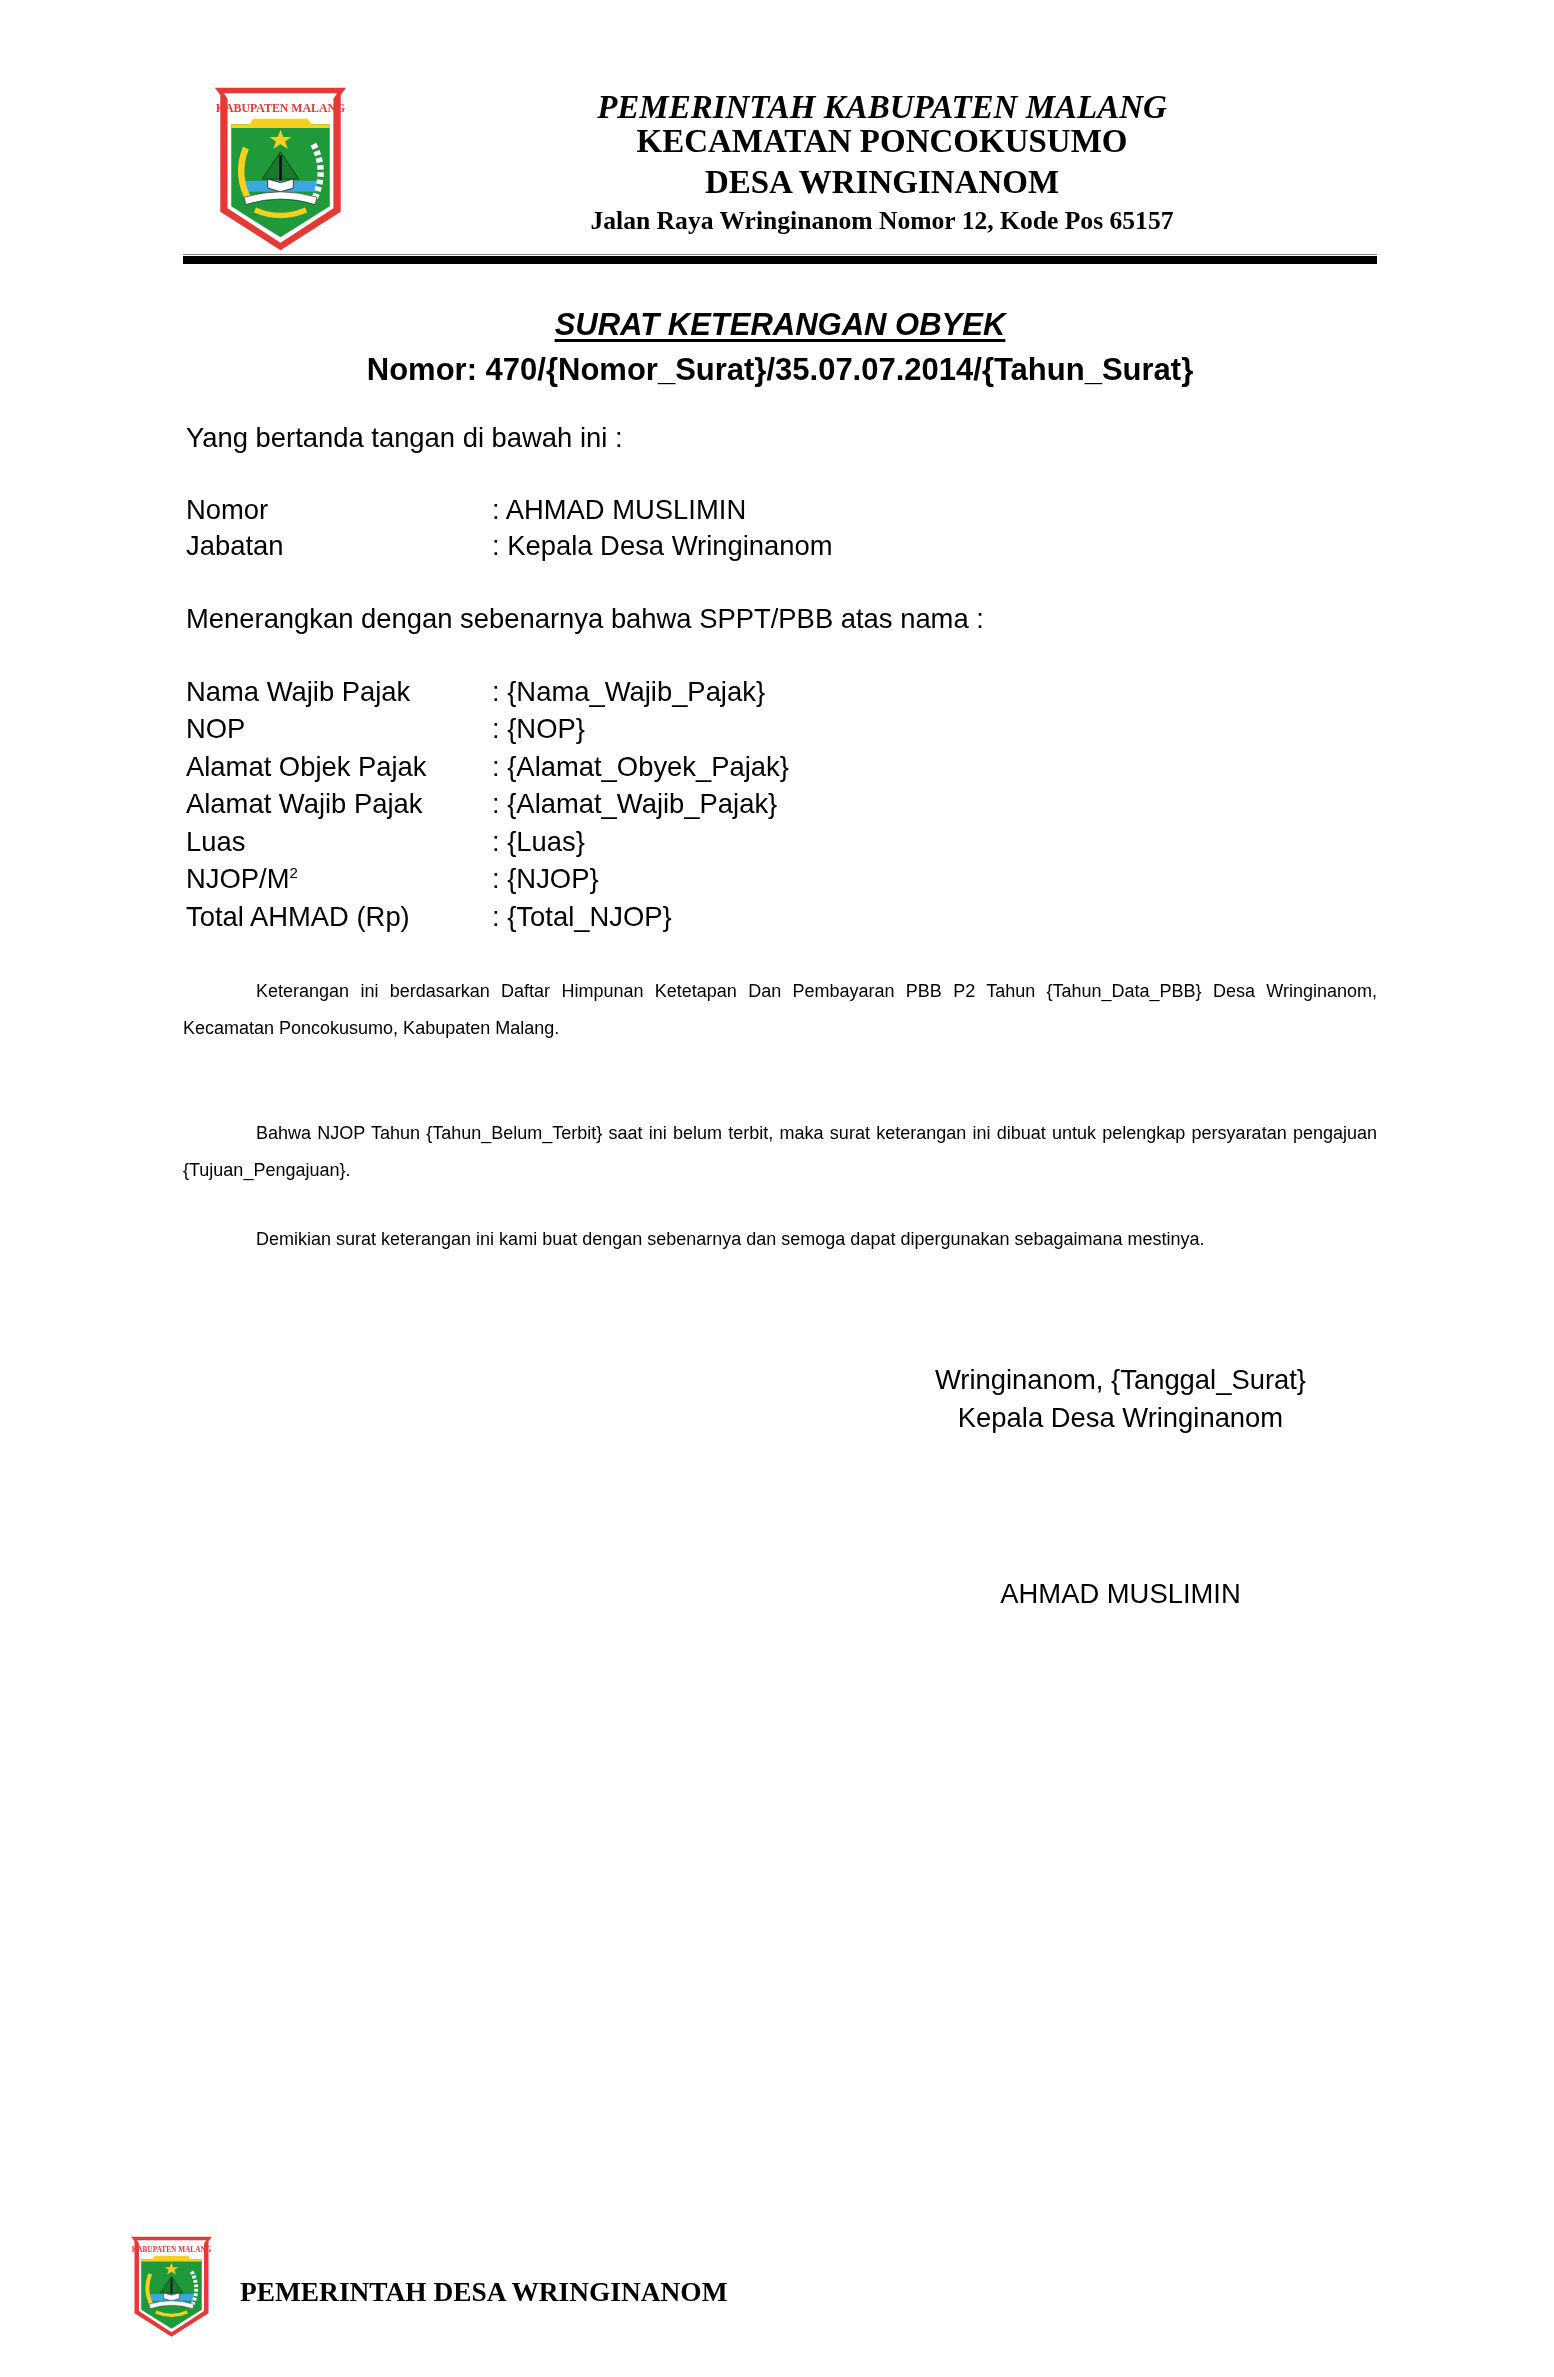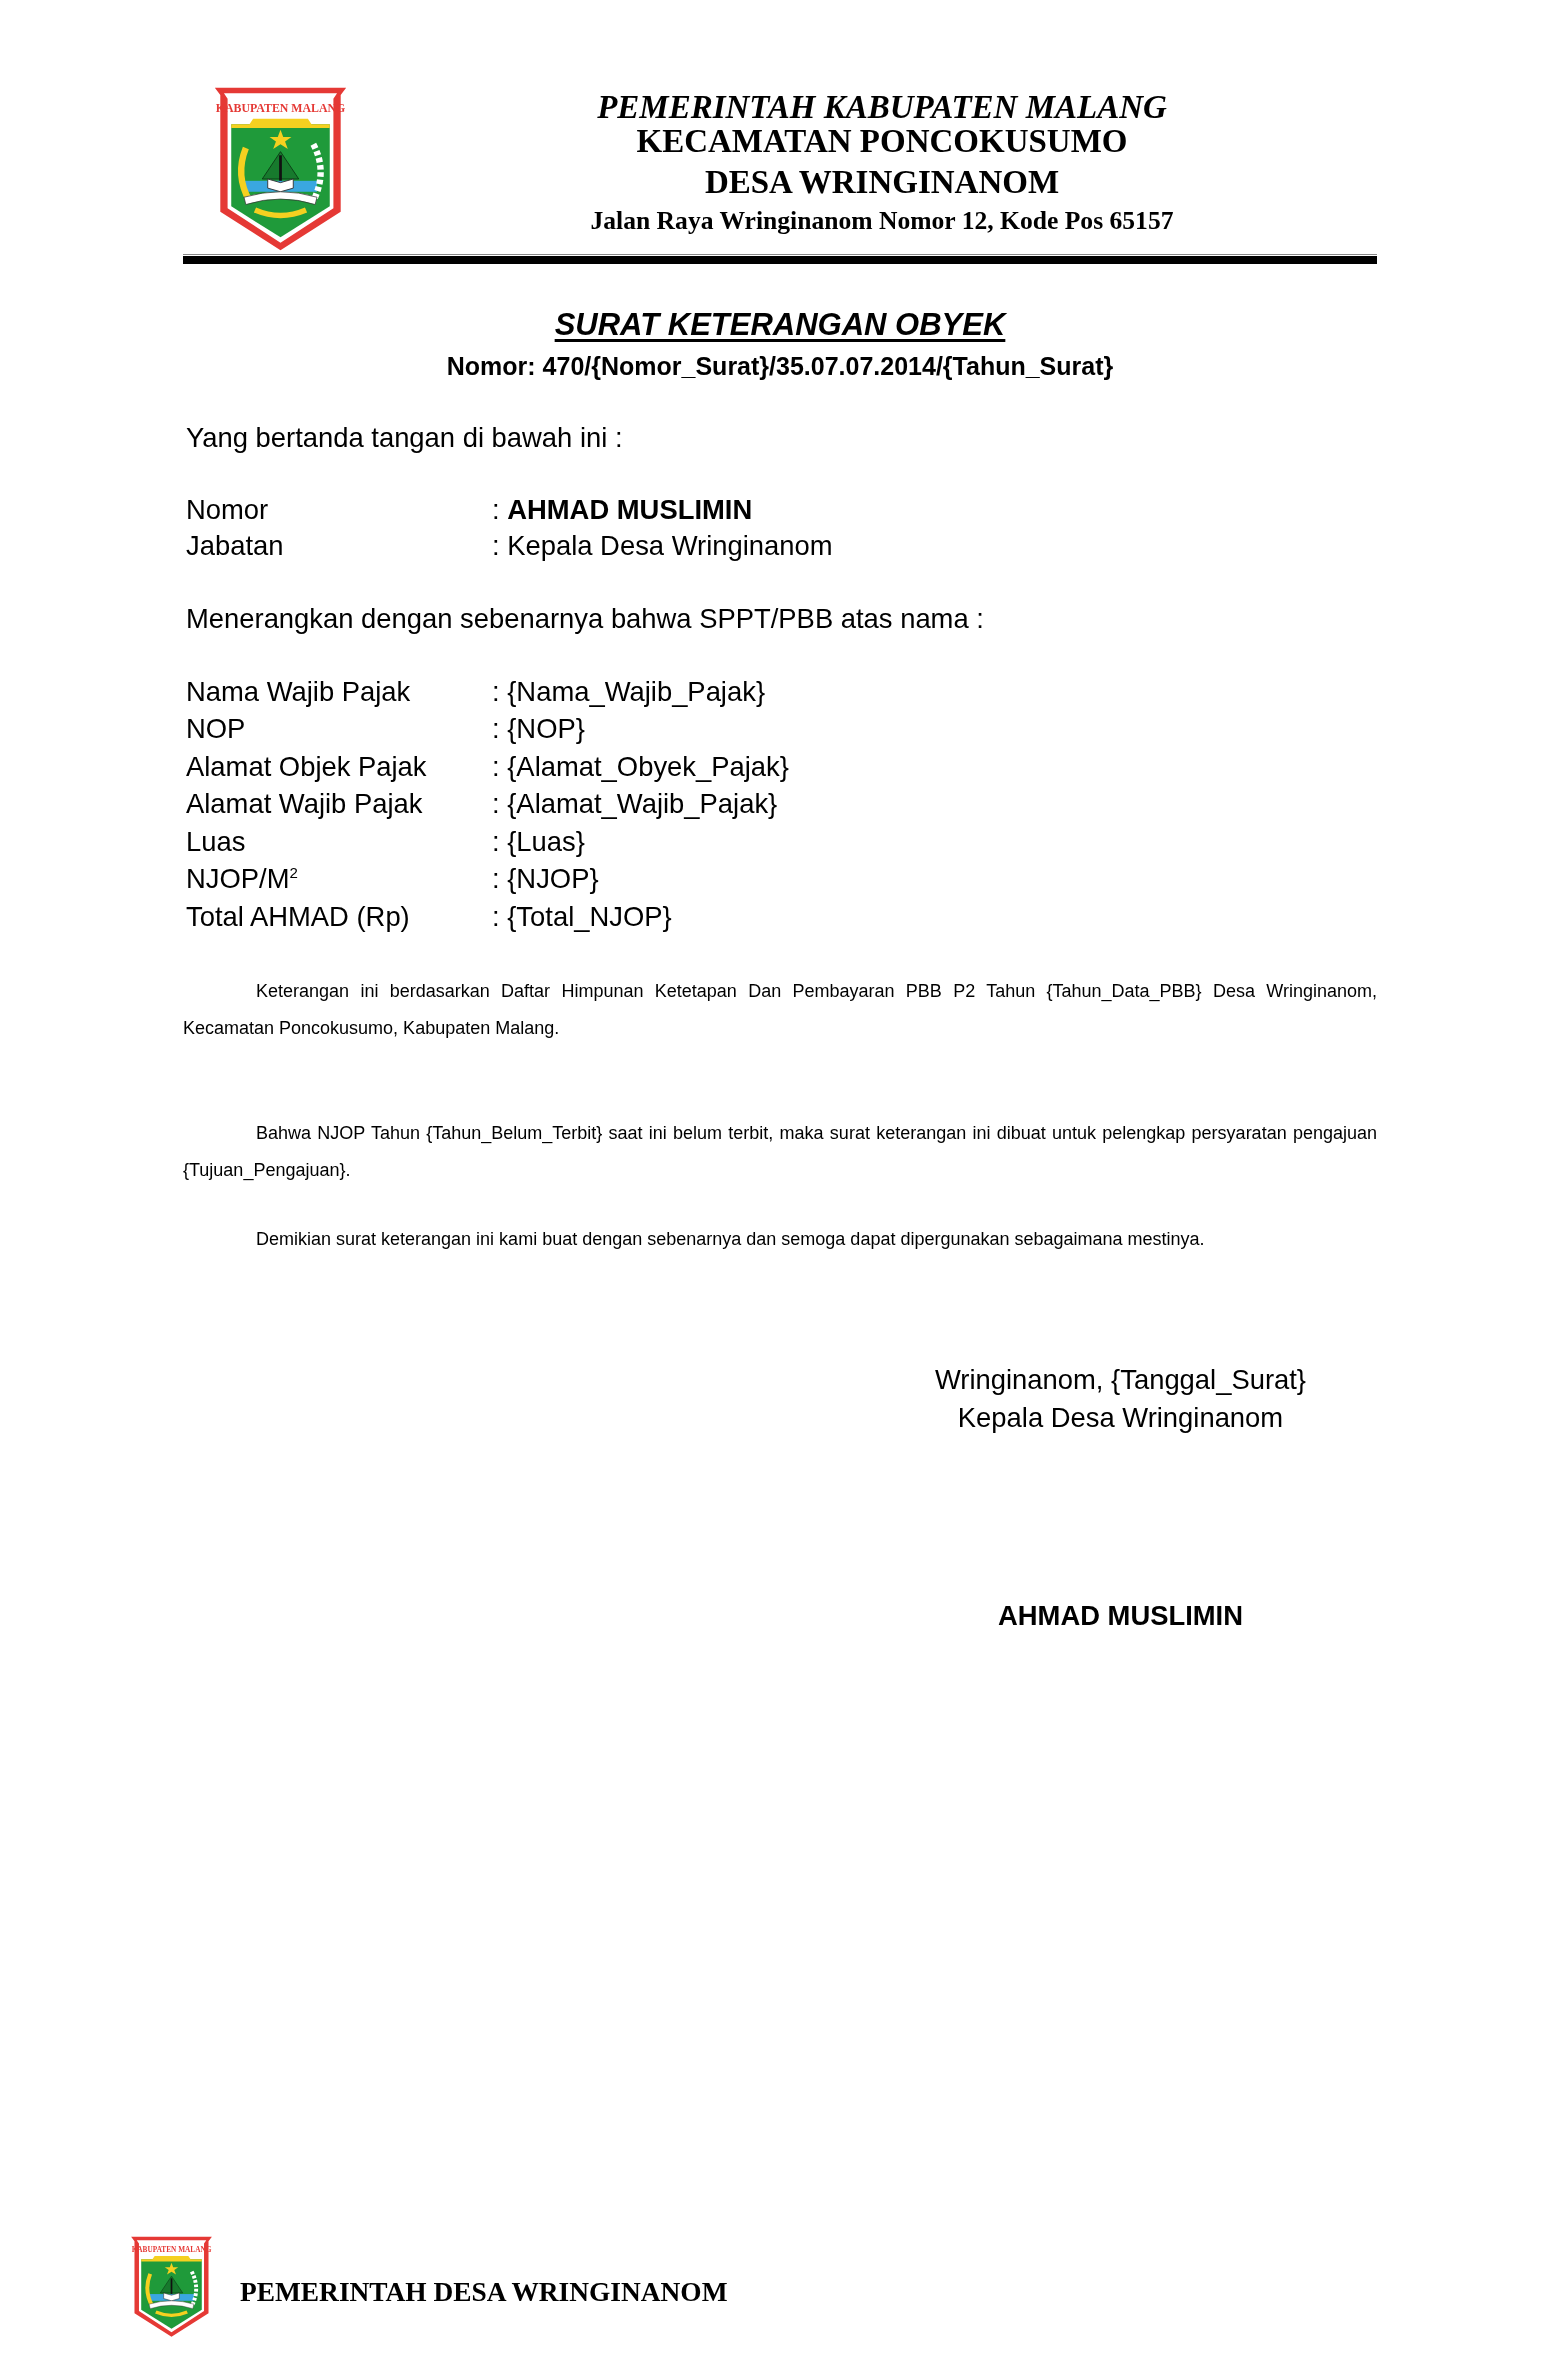--- a/index.html
+++ b/index.html
@@ -13,27 +13,27 @@
   .head-line { left: 402px; width: 960px; text-align: center; line-height: 1; }
   .h1 { top: 91px; font-size: 33px; font-style: italic; }
   .h2 { top: 125px; font-size: 33px; }
   .h3 { top: 166px; font-size: 33px; }
   .h4 { top: 208px; font-size: 25.6px; }
   .rule { left: 183px; top: 256px; width: 1194px; height: 8.2px; background: #000; }
   .rule-thin { left: 183px; top: 254px; width: 1194px; height: 0.9px; background: #888; }
 
   
   .title { left: 183px; width: 1194px; top: 309px; text-align: center; font-size: 31px; font-weight: bold; text-decoration: underline; text-decoration-thickness: 2.7px; text-underline-offset: 3.7px; line-height: 1; font-style: italic; }
-  .nomor { left: 183px; width: 1194px; top: 354px; text-align: center; font-size: 25px; font-weight: bold; line-height: 1; }
+  .nomor { left: 183px; width: 1194px; top: 354px; text-align: center; font-size: 31px; font-weight: bold; line-height: 1; }
 
   
   .txt { font-size: 27.4px; line-height: 1; white-space: nowrap; }
   .lbl { left: 186px; }
   .val { left: 492px; }
-  .bold { font-weight: bold; margin-top: 22px; }
+  .bold { font-weight: normal; }
 
   .para { left: 183px; width: 1194px; font-size: 18px; line-height: 37px; text-align: justify; text-indent: 73px; }
 
   .sig { text-align: center; font-size: 27.4px; line-height: 1; white-space: nowrap; }
 
   
   .logo-foot { left: 130px; top: 2234px; width: 83px; height: 105px; }
   .foot-text { left: 240px; top: 2279px; font-size: 27.4px; line-height: 1; white-space: nowrap; }
   sup { font-size: 0.55em; vertical-align: super; line-height: 0; }
 </style>

